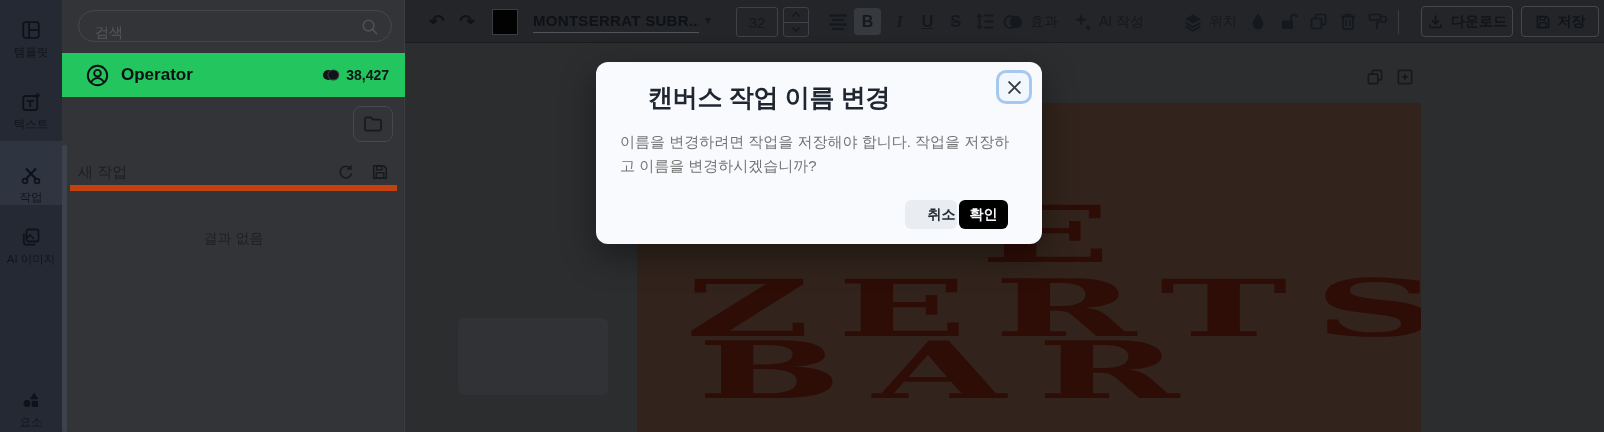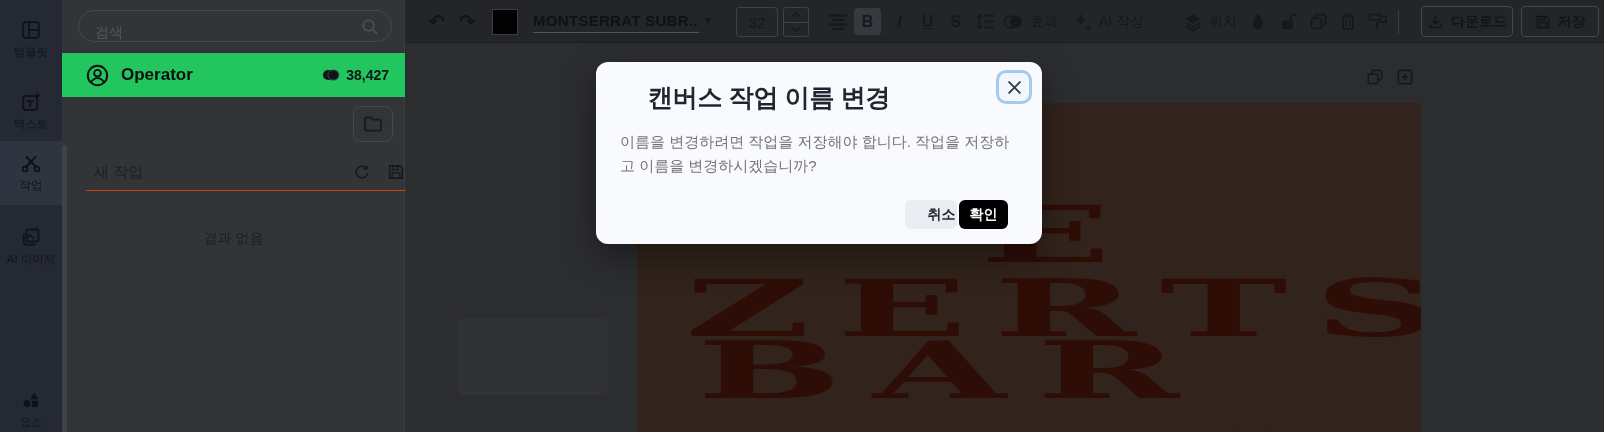--- a/index.html
+++ b/index.html
@@ -36,21 +36,21 @@
   .tb-group { position:absolute; top:0; height:43px; display:flex; align-items:center; cursor:pointer; }
   .tb-divider { position:absolute; left:993px; top:10px; width:1px; height:24px; background:#3a3d42; }
   .tb-btn { position:absolute; top:6px; height:31px; border:1px solid #44474c; border-radius:4px;
             display:flex; align-items:center; justify-content:center; gap:7px; font-size:14px; font-weight:bold;
             color:#111418; cursor:pointer; background:transparent; }
 
   
   .sidebar { position:absolute; left:0; top:0; width:62px; height:432px; background:#252933; }
   .side-item { position:absolute; left:0; width:62px; height:64px; display:flex; flex-direction:column;
                align-items:center; justify-content:center; gap:5px; cursor:pointer; }
-  .side-item.active { background:#2e3540; height:64px; }
+  .side-item.active { background:#2e3540; height:64px;justify-content:flex-end; }
   .side-label { font-size:11.5px; color:#10151c; white-space:nowrap; }
 
   
   .panel { position:absolute; left:62px; top:0; width:343px; height:432px; background:#333438;
            border-right:1px solid #3b3d41; }
   .search { position:absolute; left:16px; top:10px; width:314px; height:32px; border:1px solid #45474c;
             border-radius:16px; background:transparent; color:#8a8d91; font-size:14px; padding:12px 40px 0 16px;
             font-family:inherit; }
   .search::placeholder { color:#54575b; }
   .search-ic { position:absolute; left:298px; top:17px; }
@@ -58,21 +58,21 @@
             display:flex; align-items:center; cursor:pointer; }
   .op-name { font-size:17px; font-weight:bold; color:#0d0f13; margin-left:12px; }
   .op-cred { position:absolute; right:16px; display:flex; align-items:center; gap:6px;
              font-size:14px; font-weight:bold; color:#101318; }
   .select { position:absolute; left:21px; top:105px; width:258px; height:38px; border:1px solid #46484c;
             border-radius:19px; display:flex; align-items:center; justify-content:center;
             font-size:16px; font-weight:bold; color:#17191d; cursor:pointer; }
   .select .updown { position:absolute; right:16px; }
   .folder-btn { position:absolute; left:291px; top:106px; width:40px; height:36px; border:1px solid #46484c;
                 border-radius:8px; display:flex; align-items:center; justify-content:center; cursor:pointer; }
-  .work-row { position:absolute; left:24px; top:155px; width:327px; height:36px; border-bottom:1px solid #c2410c; }
+  .work-row { position:absolute; left:8px; top:155px; width:327px; height:36px; border-bottom:6px solid #c2410c; }
   .work-name { position:absolute; left:8px; top:8px; font-size:15px; color:#1b1e22; }
   .work-ic { position:absolute; top:8px; cursor:pointer; }
   .empty { position:absolute; left:0; top:230px; width:343px; text-align:center; font-size:14px; color:#1d2023; }
   .scrollstrip { position:absolute; left:0; top:145px; width:5px; height:287px; background:#3e434b; border-radius:2px; }
 
   
   .workspace { position:absolute; left:406px; top:43px; right:0; bottom:0; background:#2c2d2f; overflow:hidden; }
   .page-ic { position:absolute; top:25px; cursor:pointer; }
   .ghost-rect { position:absolute; left:52px; top:275px; width:150px; height:77px; background:#313236; border-radius:6px; }
   .poster { position:absolute; left:231px; top:60px; width:784px; height:330px; background:#32241c; overflow:hidden; }

